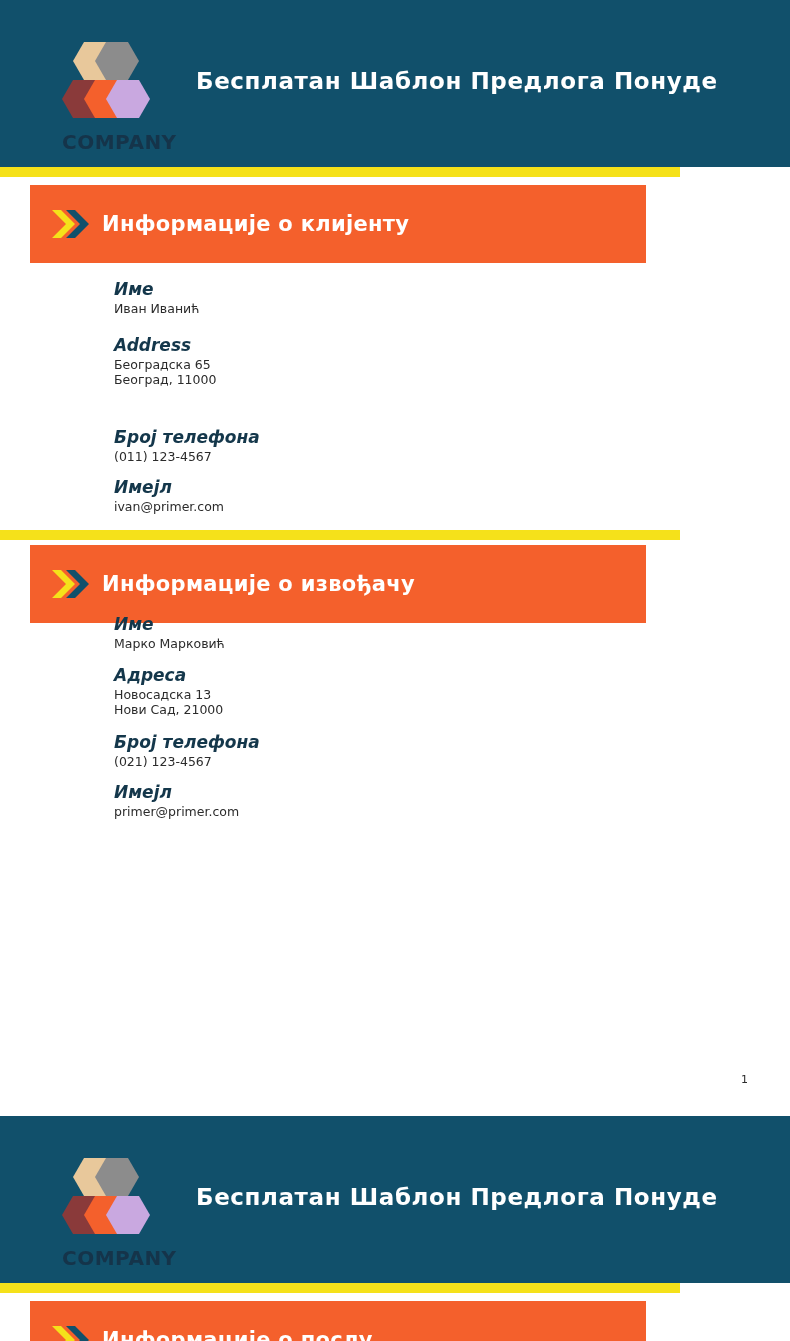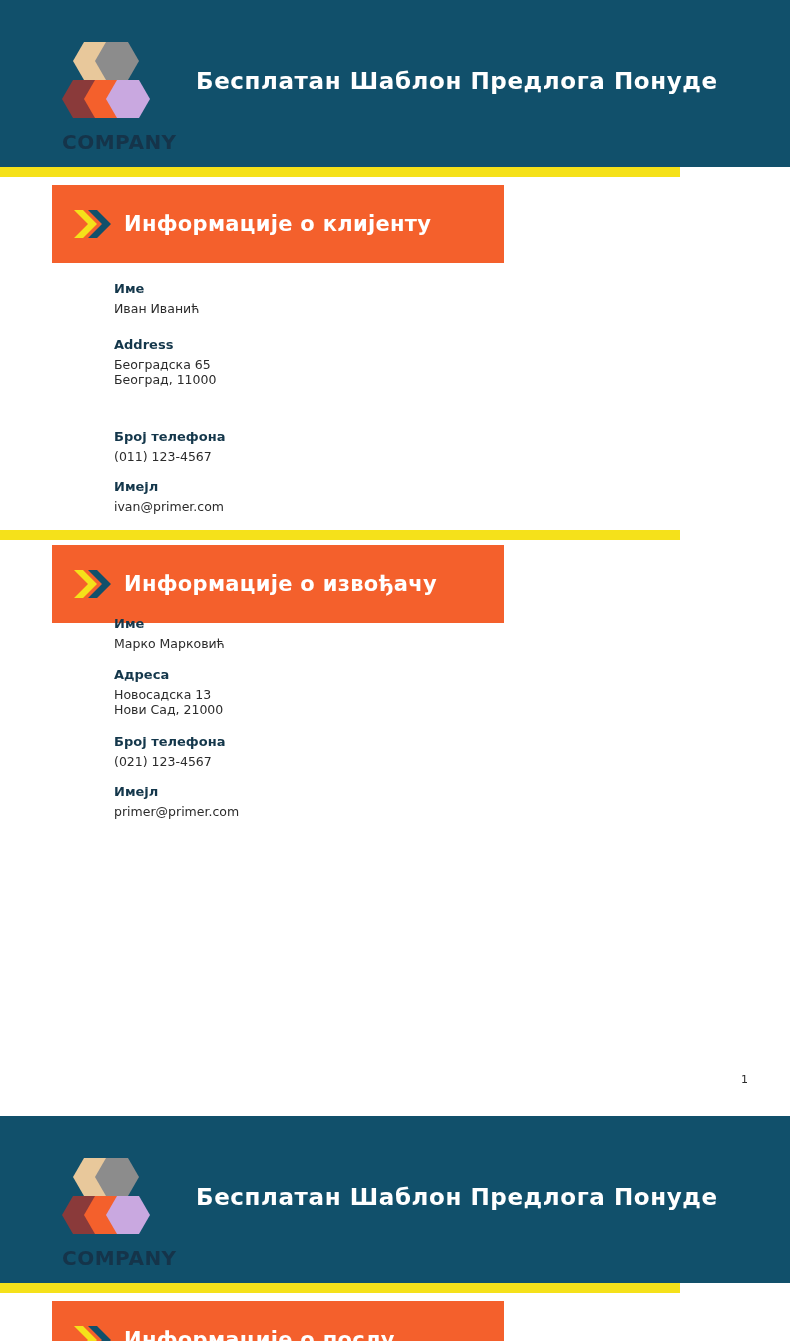--- a/index.html
+++ b/index.html
@@ -61,22 +61,22 @@
     position: absolute;
     left: 0;
     width: 680px;
     height: 10px;
     background: #f5e11a;
   }
 
   
   .section-banner {
     position: absolute;
-    left: 52px;
-    width: 452px;
+    left: 30px;
+    width: 616px;
     height: 78px;
     background: #f4602c;
     padding-left: 23px;
   }
   .chev {
     position: absolute;
     left: 22px;
     top: 50%;
     transform: translateY(-50%);
     width: 42px;
@@ -92,24 +92,25 @@
     color: #ffffff;
     letter-spacing: 0.3px;
   }
 
   
   .field {
     position: absolute;
     left: 114px;
   }
   .field-label {
-    font-size: 13px;
+    font-size: 17px;
     font-weight: 700;
     color: #14374b;
     line-height: 16px;
+    font-style: italic;
   }
   .field-value {
     font-size: 12.5px;
     color: #2b2b2b;
     line-height: 15px;
     margin-top: 4px;
     white-space: pre-line;
   }
   .page-number {
     position: absolute;

